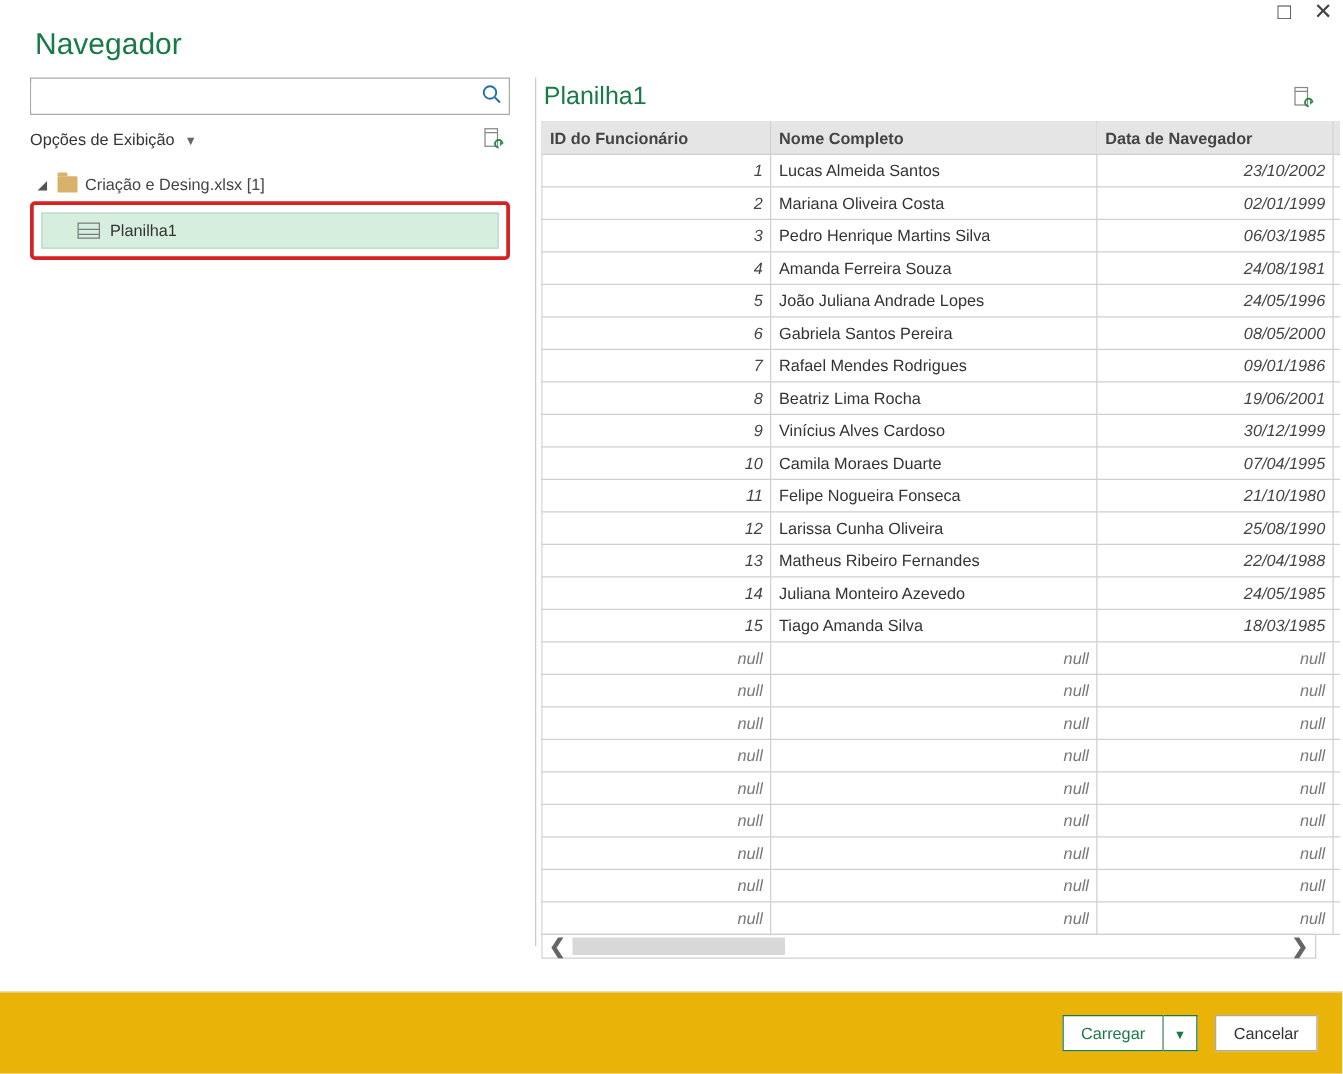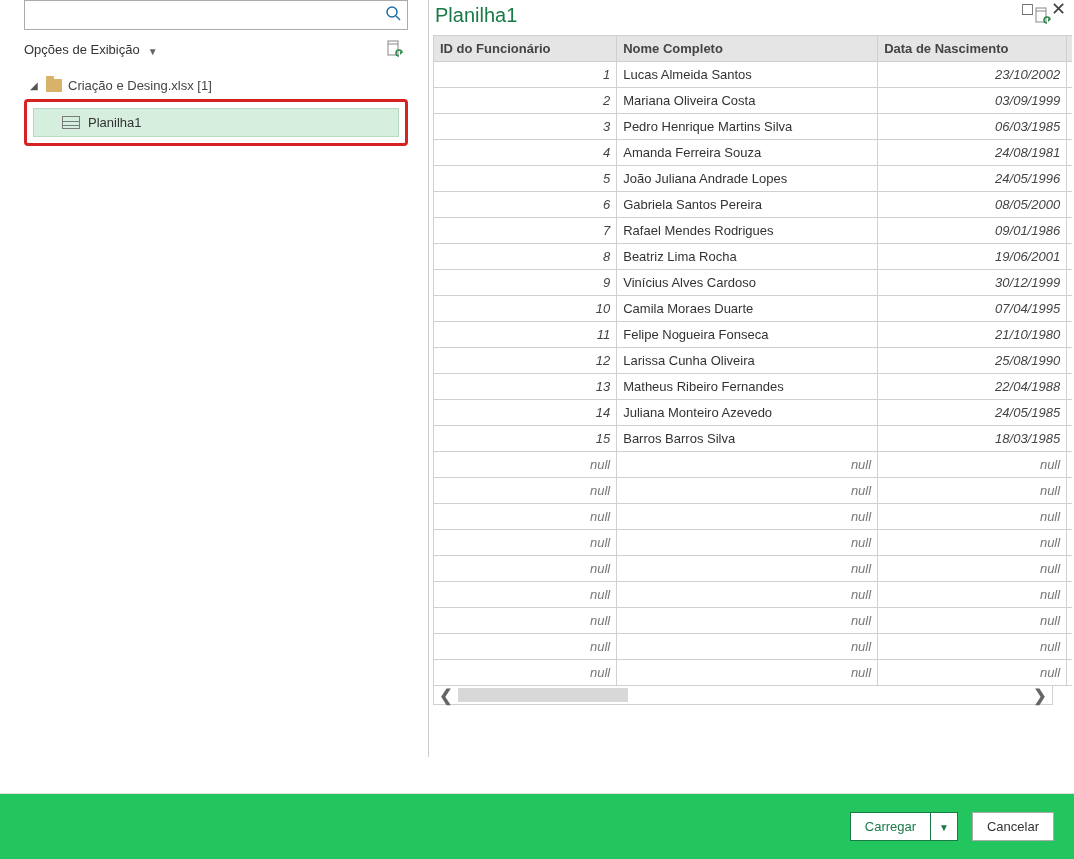--- a/index.html
+++ b/index.html
@@ -210,21 +210,21 @@
   .hscroll .track {
     flex:1; height:100%; position:relative;
   }
   .hscroll .thumb {
     position:absolute; left:0; top:2px; height:14px; width:170px;
     background:#d8d8d8;
   }
 
   
   .footer {
-    background:#22c55e;
+    background:#eab308;
     border-top:1px solid #e2e2e2;
     padding:18px 20px;
     display:flex; justify-content:flex-end; gap:14px;
   }
   .btn-group { display:flex; }
   .btn {
     border:1px solid #ababab;
     background:#fff;
     padding:6px 14px;
     cursor:pointer;
@@ -245,20 +245,21 @@
 </style>
 </head>
 <body>
 
 <div class="window">
   <div class="win-controls">
     <span class="win-btn">□</span>
     <span class="win-btn">✕</span>
   </div>
 
+  <div class="title">Navegador</div>
 
   <div class="content">
 
     <div class="left">
       <div class="search-box">
         <input class="search-input" placeholder="" style="">
         <span class="search-icon">
           <svg width="16" height="16" viewBox="0 0 16 16">
             <circle cx="7" cy="7" r="5" fill="none" stroke="#1e6fa8" stroke-width="1.5"></circle>
             <line x1="11" y1="11" x2="15" y2="15" stroke="#1e6fa8" stroke-width="1.5"></line>
@@ -317,35 +318,35 @@
           <colgroup>
             <col class="c-id">
               <col class="c-nm">
               <col class="c-dob">
               <col class="c-end">
           </colgroup>
           <thead>
             <tr>
               <th>ID do Funcionário</th>
               <th>Nome Completo</th>
-              <th>Data de Nascimento</th>
+              <th>Data de Navegador</th>
               <th>Endereço</th>
             </tr>
           </thead>
           <tbody id="tbody">
               <tr>
                 <td class="num">1</td>
                 <td>Lucas Almeida Santos</td>
                 <td class="date">23/10/2002</td>
                 <td>Rua das Fl</td>
               </tr>
               <tr>
                 <td class="num">2</td>
                 <td>Mariana Oliveira Costa</td>
-                <td class="date">03/09/1999</td>
+                <td class="date">02/01/1999</td>
                 <td>Avenida C</td>
               </tr>
               <tr>
                 <td class="num">3</td>
                 <td>Pedro Henrique Martins Silva</td>
                 <td class="date">06/03/1985</td>
                 <td>Rua dos Ip</td>
               </tr>
               <tr>
                 <td class="num">4</td>
@@ -408,21 +409,21 @@
                 <td>Rua do So</td>
               </tr>
               <tr>
                 <td class="num">14</td>
                 <td>Juliana Monteiro Azevedo</td>
                 <td class="date">24/05/1985</td>
                 <td>Avenida R</td>
               </tr>
               <tr>
                 <td class="num">15</td>
-                <td>Barros Barros Silva</td>
+                <td>Tiago Amanda Silva</td>
                 <td class="date">18/03/1985</td>
                 <td>Rua das H</td>
               </tr>
               <tr>
                 <td class="null">null</td>
                 <td class="null">null</td>
                 <td class="null">null</td>
                 <td class="endnull">null</td>
               </tr>
               <tr>

